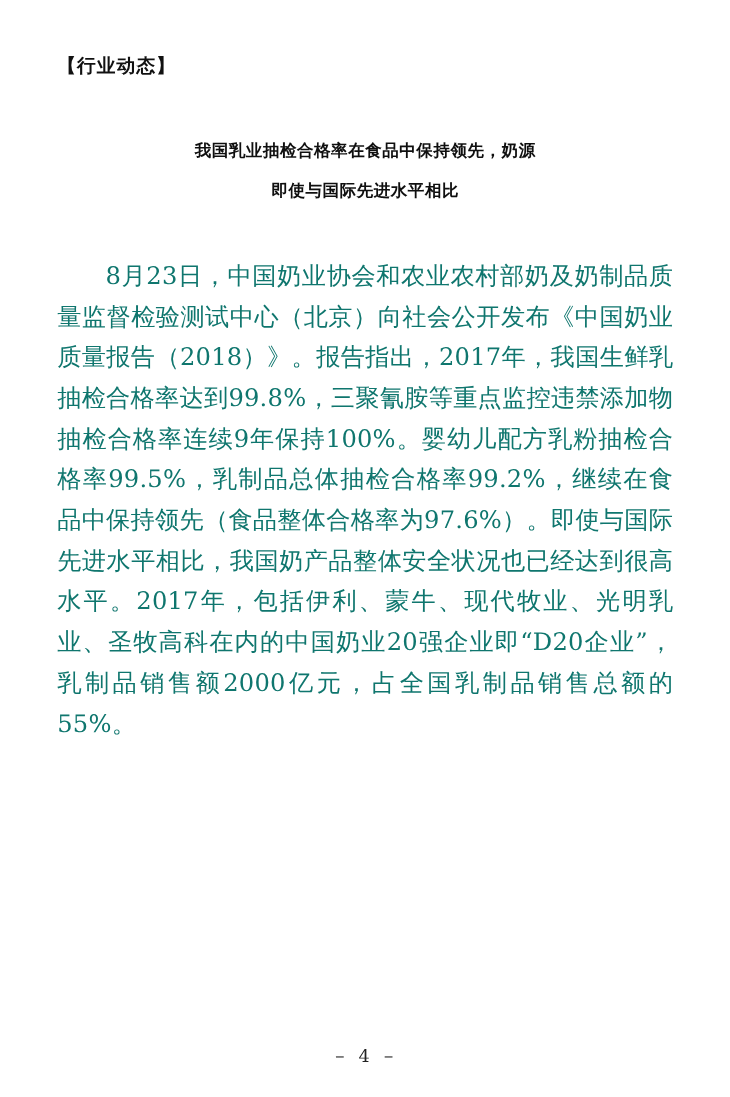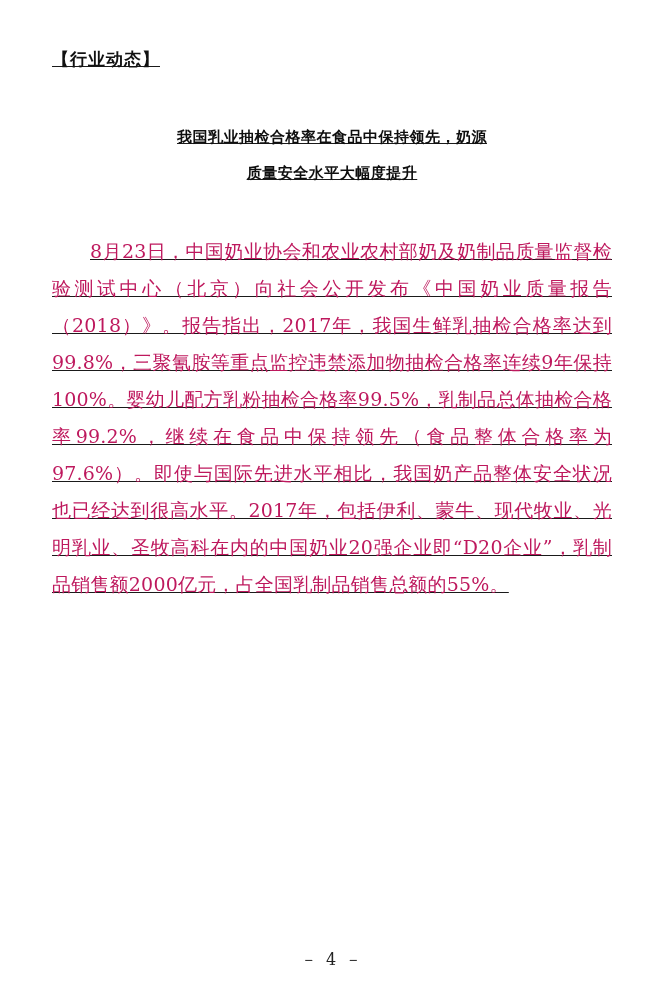--- a/index.html
+++ b/index.html
@@ -16,21 +16,20 @@
     overflow: hidden;
   }
   .page {
     position: absolute;
     top: 0;
     left: 0;
     width: 664px;
     height: 997px;
     box-sizing: border-box;
     padding: 40px 52px 0 52px;
-    text-decoration: underline;
   }
   .section-tag {
     font-size: 17px;
     font-weight: bold;
     letter-spacing: 1px;
     margin-top: 8px;
     margin-bottom: 0;
     color: #111111;
     font-family: "DejaVu Serif", "Liberation Serif", serif;
   }
@@ -43,26 +42,26 @@
     font-weight: bold;
     line-height: 36px;
     letter-spacing: 0.5px;
     color: #0f0f0f;
     font-family: "DejaVu Serif", "Liberation Serif", serif;
   }
   .body-block {
     margin-top: 42px;
   }
   .body-paragraph {
-    font-size: 19px;
+    font-size: 22px;
     line-height: 37px;
     text-align: justify;
     text-justify: inter-ideograph;
     text-indent: 2em;
-    color: #be185d;
+    color: #0f766e;
     letter-spacing: 0.2px;
     font-family: "DejaVu Serif", "Liberation Serif", serif;
   }
   .footer {
     position: absolute;
     left: 0;
     bottom: 26px;
     width: 664px;
     text-align: center;
     font-size: 16px;
@@ -73,21 +72,21 @@
 </style>
 </head>
 <body>
 
 <div class="page">
 
   <div class="section-tag">【行业动态】</div>
 
   <div class="title-block">
     <div class="title-line">我国乳业抽检合格率在食品中保持领先，奶源</div>
-    <div class="title-line">质量安全水平大幅度提升</div>
+    <div class="title-line">即使与国际先进水平相比</div>
   </div>
 
   <div class="body-block">
     <p class="body-paragraph">8月23日，中国奶业协会和农业农村部奶及奶制品质量监督检验测试中心（北京）向社会公开发布《中国奶业质量报告（2018）》。报告指出，2017年，我国生鲜乳抽检合格率达到99.8%，三聚氰胺等重点监控违禁添加物抽检合格率连续9年保持100%。婴幼儿配方乳粉抽检合格率99.5%，乳制品总体抽检合格率99.2%，继续在食品中保持领先（食品整体合格率为97.6%）。即使与国际先进水平相比，我国奶产品整体安全状况也已经达到很高水平。2017年，包括伊利、蒙牛、现代牧业、光明乳业、圣牧高科在内的中国奶业20强企业即“D20企业”，乳制品销售额2000亿元，占全国乳制品销售总额的55%。</p>
   </div>
 
 </div>
 
 <div class="footer">－ 4 －</div>
 

